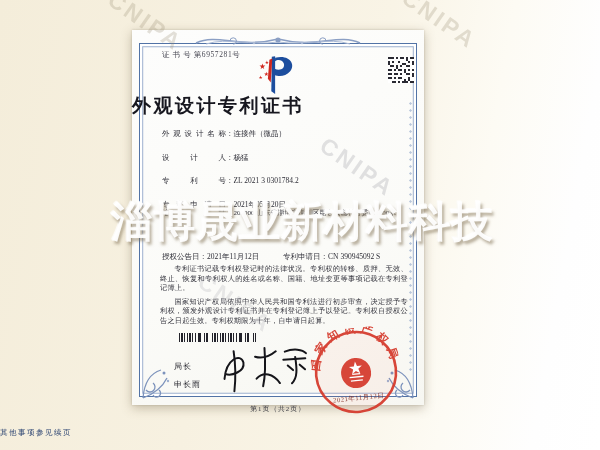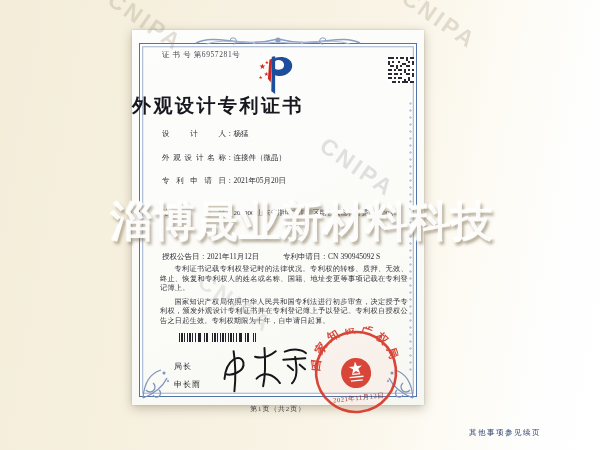--- a/index.html
+++ b/index.html
@@ -48,21 +48,21 @@
   .body-text p{margin:0 0 4px 0; font-size:7.2px; line-height:9.6px; text-align:justify; text-indent:2em; letter-spacing:.2px;}
   
   .barcode{position:absolute; left:47px; top:303px; width:77px; height:9px;
     background:repeating-linear-gradient(90deg,#23232b 0 1px,transparent 1px 2.2px,#23232b 2.2px 4.2px,transparent 4.2px 5px,#23232b 5px 5.7px,transparent 5.7px 8.2px);}
   .director{position:absolute; left:42px; top:331px; font-size:8px; color:#23232b;}
   .director div{margin-bottom:6.5px; letter-spacing:1px;}
   .signature{position:absolute; left:86px; top:316px; width:96px; height:48px; transform:rotate(-4deg);}
   .seal{position:absolute; left:180px; top:298px; width:88px; height:88px; transform:rotate(-6deg); opacity:.93;}
   .page-ind{position:absolute; left:0; right:0; top:374px; text-align:center; font-size:6.8px; color:#3a3a42; letter-spacing:1px;}
   
-  .footer-note{position:absolute; left:12px; width:529px; top:428px; text-align:right; font-size:7.5px; color:#2c4472; letter-spacing:1.5px;}
+  .footer-note{position:absolute; left:0; width:529px; top:428px; text-align:left; font-size:7.5px; color:#2c4472; letter-spacing:1.5px;}
   
   .wm-company{
     position:absolute; left:111px; top:194px; font-size:42px; font-weight:700; white-space:nowrap;
     color:rgba(255,255,255,.93); letter-spacing:.5px; pointer-events:none; z-index:5;
     text-shadow:2px 3px 3px rgba(128,112,82,.55), -1px -1px 1px rgba(255,255,255,.85);
     text-align:right;
   }
   .wm-cnipa{
     position:absolute; font-family:"Liberation Sans","DejaVu Sans",sans-serif; font-weight:700;
     font-size:23px; letter-spacing:3px; transform:rotate(35deg); transform-origin:left top;
@@ -118,24 +118,27 @@
     </svg>
 
     <svg class="qr" viewBox="0 0 26 26" shape-rendering="crispEdges">
       <path fill="#2a2a33" d="M0 0h6v2H0z M8 0h2v2H8z M12 0h4v2h-4z M18 0h2v4h-2z M22 0h4v2h-4z M0 4h2v4H0z M4 4h2v2H4z M10 4h2v2h-2z M14 6h4v2h-4z M20 4h2v2h-2z M24 4h2v4h-2z M2 8h4v2H2z M8 8h2v4H8z M12 8h2v2h-2z M18 8h4v2h-4z M0 12h4v2H0z M6 12h2v2H6z M10 12h4v2h-4z M16 12h2v4h-2z M20 12h2v2h-2z M24 12h2v2h-2z M0 16h2v2H0z M2 16h2v2H2z M6 16h4v2H6z M12 16h2v2h-2z M18 16h4v2h-4z M24 16h2v4h-2z M0 20h4v2H0z M6 20h2v2H6z M10 20h4v2h-4z M16 22h2v2h-2z M20 20h2v4h-2z M4 24h4v2H4z M10 24h2v2h-2z M14 24h6v2h-6z M22 24h4v2h-4z"></path>
     </svg>
 
     <div class="title">外观设计专利证书</div>
 
     <div class="fields">
       <div class="frow">
+        <span class="flabel">外观设计名称</span><span>：</span><span>连接件（微晶）</span>
+      </div>
+      <div class="frow">
         <span class="flabel">设计人</span><span>：</span><span>杨猛</span>
       </div>
       <div class="frow">
-        <span class="flabel">外观设计名称</span><span>：</span><span>连接件（微晶）</span>
+        <span class="flabel">专利号</span><span>：</span><span>ZL 2021 3 0301784.2</span>
       </div>
       <div class="frow">
         <span class="flabel">专利申请日</span><span>：</span><span>2021年05月20日</span>
       </div>
     </div>
 
     <div class="holder">
       <div class="frow">
         <span class="flabel">地址</span><span>：</span><span class="addr-val">209000 山东省淄博市淄川区昆仑镇磁村村委南1000米</span>
       </div>

